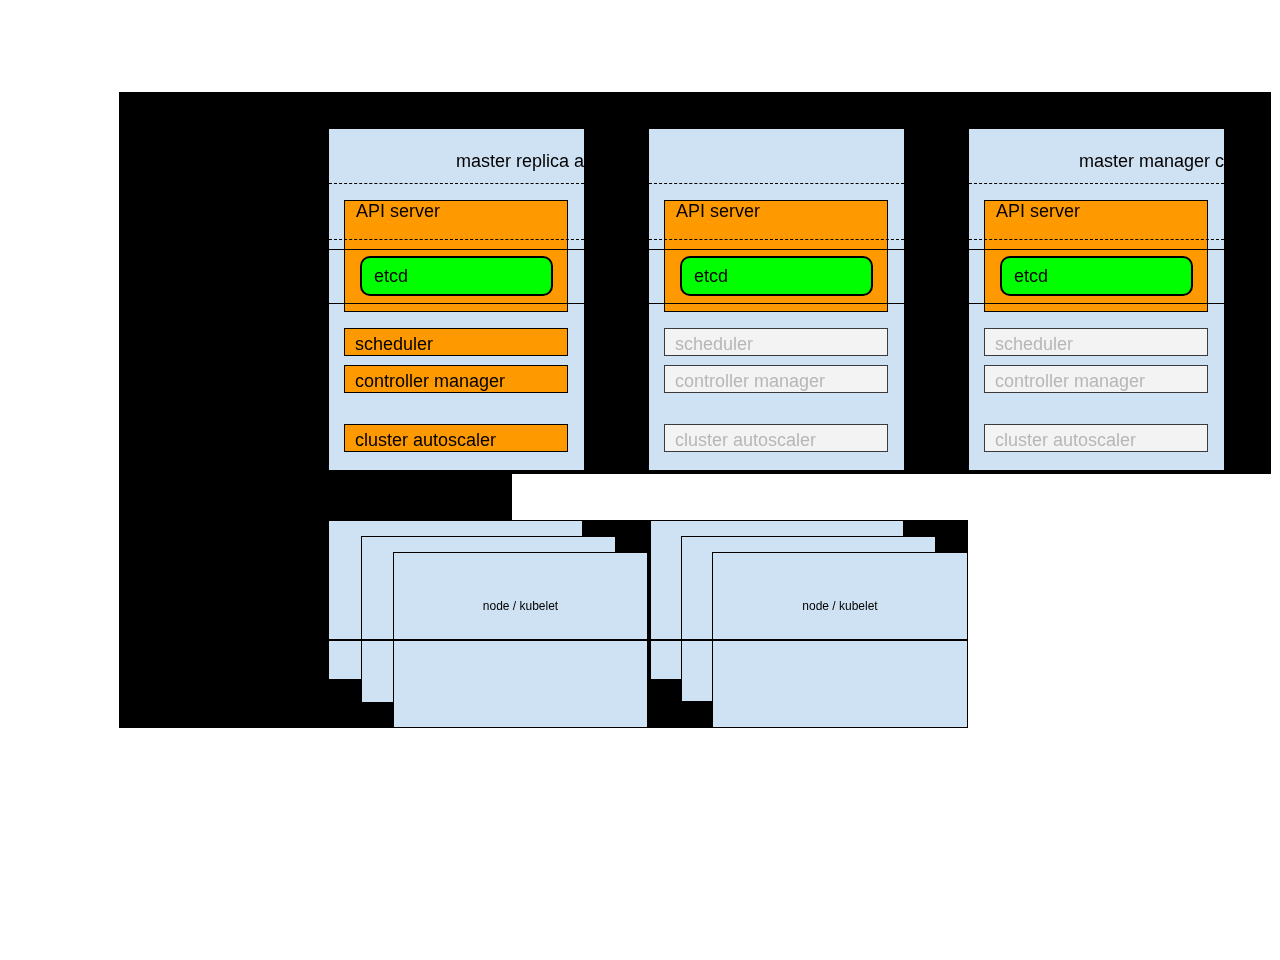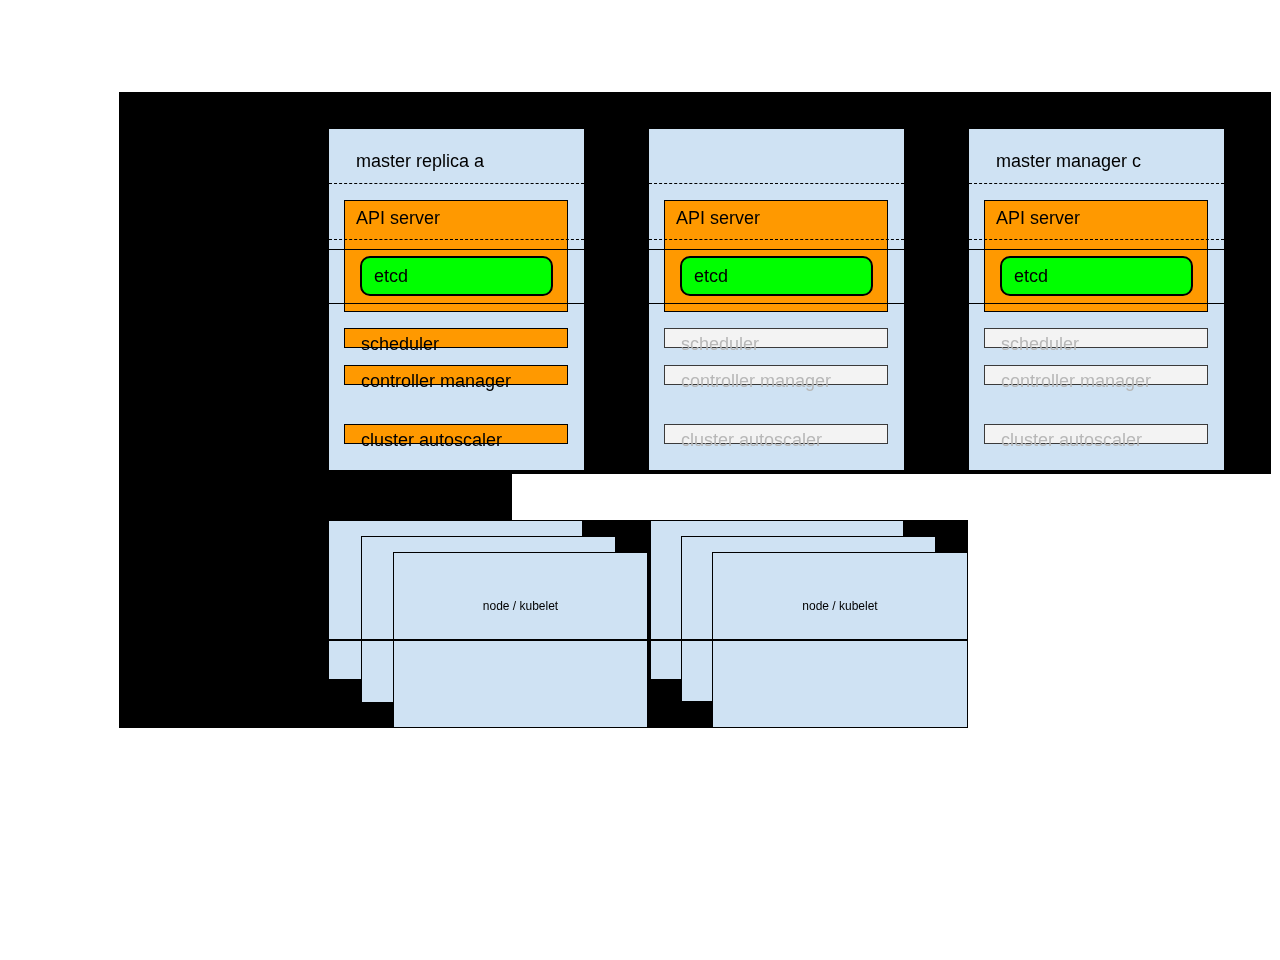--- a/index.html
+++ b/index.html
@@ -13,41 +13,41 @@
   .white-band   { position:absolute; left:512px; top:474px; width:759px; height:46px;
                   background:#fff; z-index:1; }
   .white-corner { position:absolute; left:968px; top:474px; width:303px; height:254px;
                   background:#fff; z-index:1; }
 
   
   .master { position:absolute; top:129px; width:255px; height:341px;
             background:var(--box-blue,#cfe2f3); z-index:2; font-size:18px; color:#000; }
   .pos-a { left:329px; } .pos-b { left:649px; } .pos-c { left:969px; }
 
-  .m-title { position:absolute; left:0; top:22px; width:100%; text-align:left;padding-left:27px; }
+  .m-title { position:absolute; left:0; top:22px; width:100%; text-align:right; }
 
   .dline { position:absolute; left:0; width:100%; height:0;
            border-top:1px dashed #000; z-index:5; }
   .sline { position:absolute; left:0; width:100%; height:0;
            border-top:1px solid #000; z-index:5; }
   .dline-1 { top:54px; } .dline-2 { top:110px; }
   .sline-1 { top:120px; } .sline-2 { top:174px; }
 
   .apibox { position:absolute; left:15px; top:71px; width:224px; height:112px;
             background:var(--active-orange,#ff9900); border:1px solid #000; z-index:3; }
-  .apibox .lbl { position:absolute; left:11px; top:7px; }
+  .apibox .lbl { position:absolute; left:11px; top:0; }
 
   .etcd { position:absolute; left:31px; top:127px; width:193px; height:40px;
           background:var(--etcd-green,#00ff00); border:2px solid #000; border-radius:10px;
           z-index:4; }
   .etcd .lbl { position:absolute; left:12px; top:8px;text-align:center; }
 
-  .combox { position:absolute; left:15px; width:224px; height:20px;
+  .combox { position:absolute; left:15px; width:224px; height:28px;
             background:var(--active-orange,#ff9900); border:1px solid #000; z-index:3;
-            line-height:30px; padding-left:16px; color:#000; }
+            line-height:30px; padding-left:10px; color:#000; }
   .com-1 { top:199px; } .com-2 { top:236px; } .com-3 { top:295px; }
 
   .master.standby .combox { background:var(--inactive-fill,#f3f3f3);
                             border:1px solid #3a3a3a; color:var(--inactive-text,#b7b7b7); }
 
   
   .node { position:absolute; background:var(--box-blue,#cfe2f3);
           border:1px solid #000; z-index:2; }
   .n-l-back { left:328px; top:520px; width:255px; height:160px; }
   .n-l-mid  { left:361px; top:536px; width:255px; height:167px; z-index:3; }

